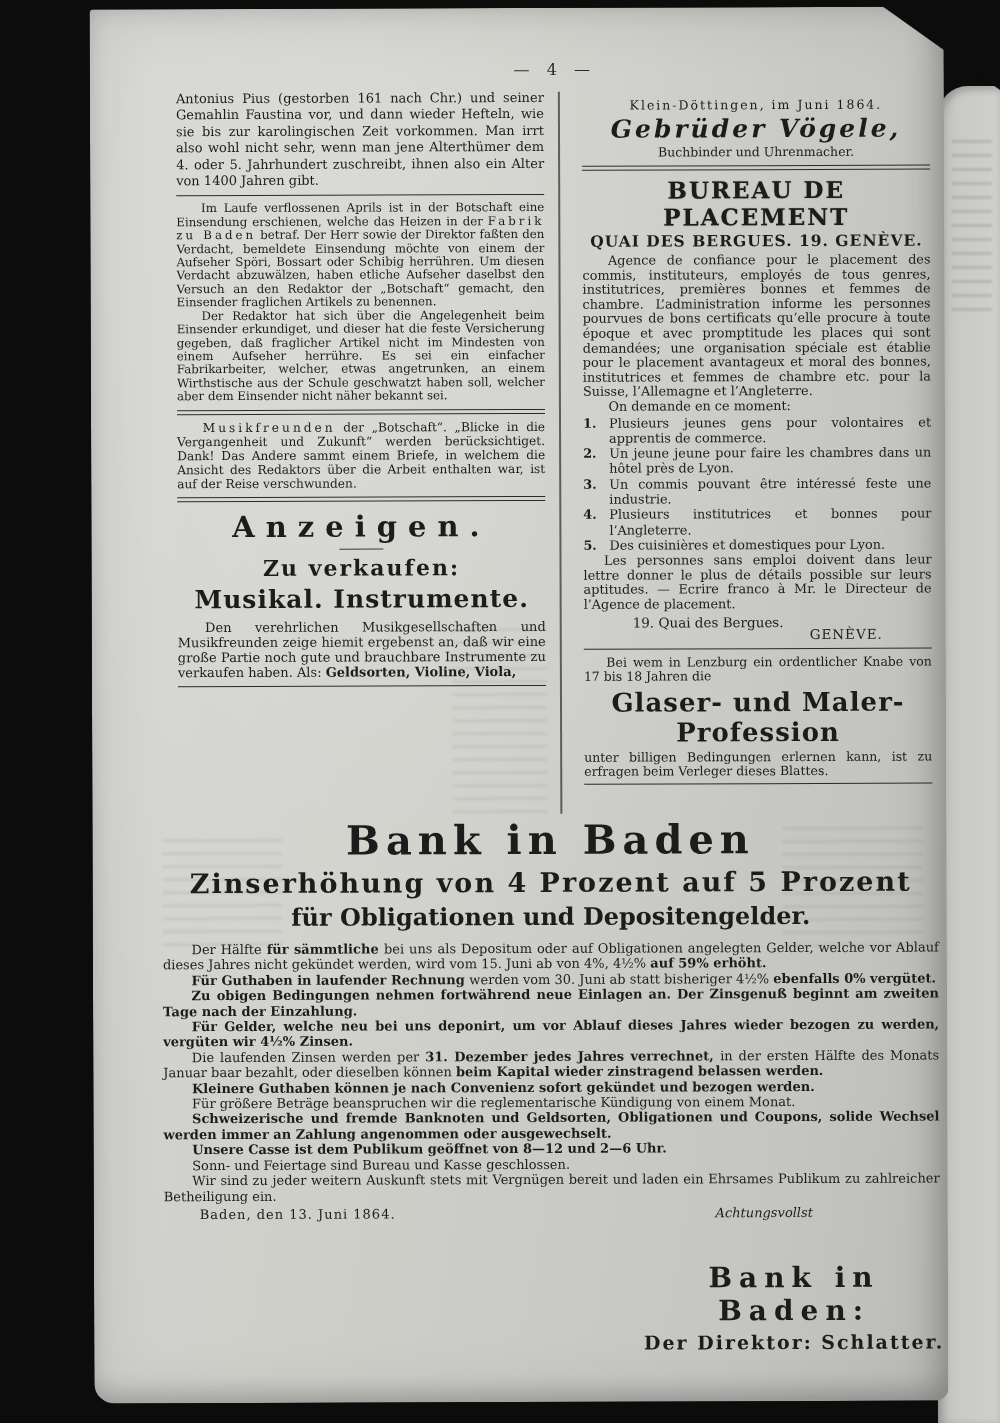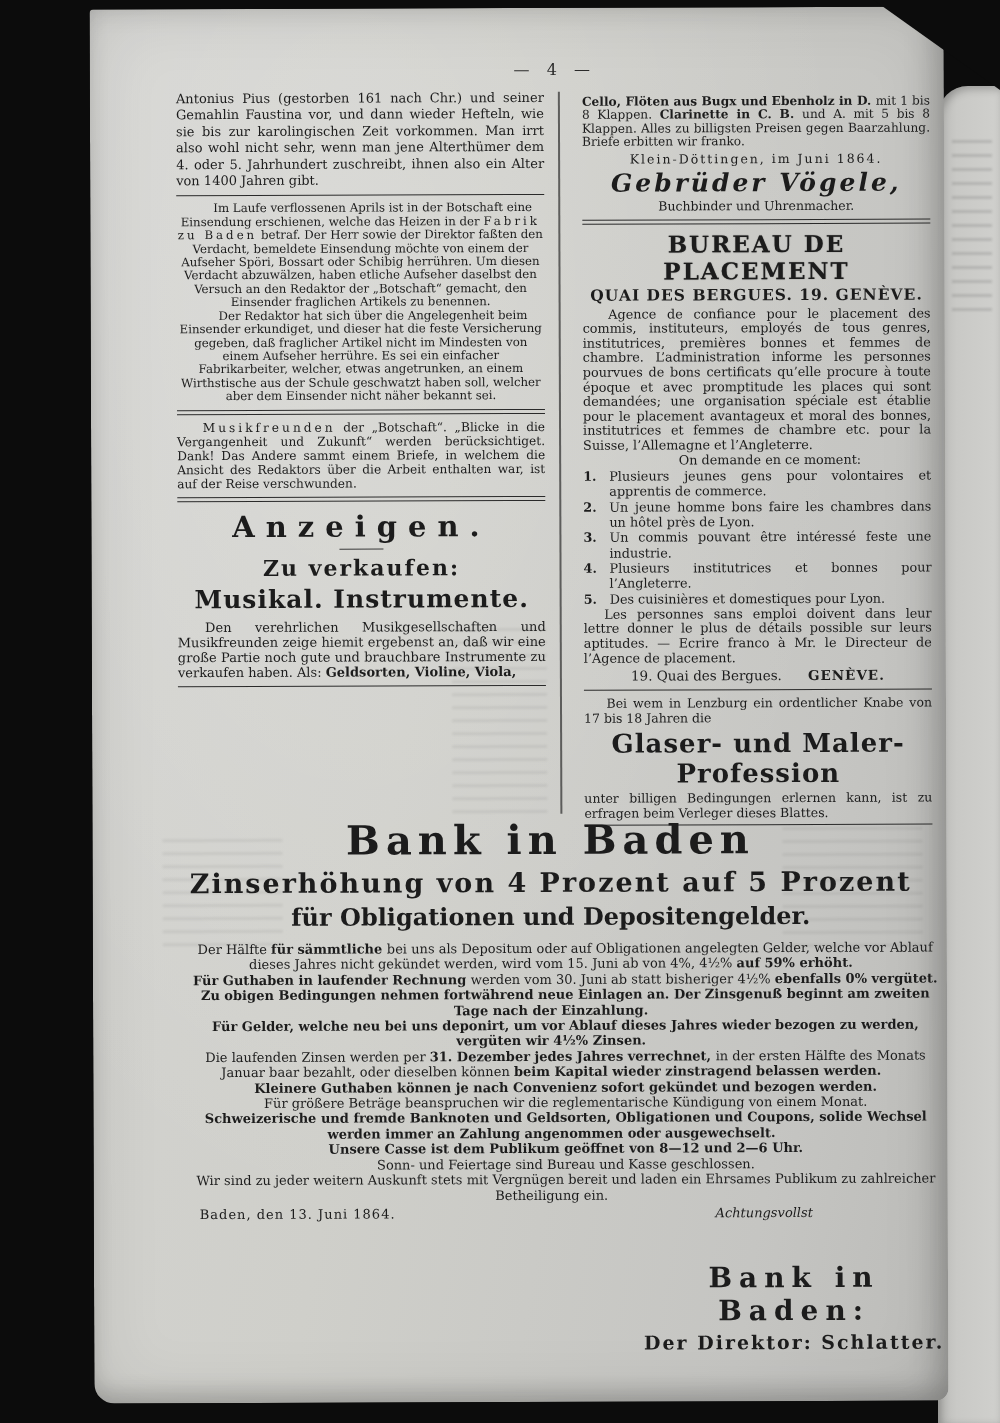--- a/index.html
+++ b/index.html
@@ -32,21 +32,21 @@
   }
   .corner-wedge{
     position:absolute;left:838px;top:0;width:162px;height:100px;z-index:3;
     background:#0c0c0c;
     clip-path:polygon(22% 0,100% 0,100% 90%);
   }
   .just{text-align:justify;}
   .ind p, p.ind{text-indent:2.1em;margin:0;}
   .b{font-weight:bold;}
   .sp{letter-spacing:3px;}
-  p{margin:0;text-align:center;}
+  p{margin:0;}
   
   .rule{border:0;border-top:1.6px solid #2a2a2a;margin:6px 0;}
   .rule-dbl{border:0;border-top:1.2px solid #2a2a2a;border-bottom:1.2px solid #2a2a2a;height:3px;margin:6px 0;}
   .rule-mini{border:0;border-top:1px solid #3a3a3a;width:44px;margin:5px auto;}
   .col-divider{position:absolute;left:468px;top:84px;width:2px;height:722px;background:rgba(30,30,30,.65);}
   
   .pageno{position:absolute;left:360px;top:52px;width:210px;text-align:center;
     font-size:16px;letter-spacing:6px;color:#2a2a2a;}
   
   .colL{position:absolute;left:86px;top:82px;width:368px;}
@@ -65,21 +65,21 @@
   .sub-gebrueder{font-size:12.5px;text-align:center;margin:1px 0 2px;}
   .h-bureau{font-size:23px;font-weight:bold;letter-spacing:2px;text-align:center;margin:3px 0 0;
     text-shadow:0 0 1px rgba(0,0,0,.6);}
   .h-quai{font-size:15.5px;font-weight:bold;text-align:center;letter-spacing:1px;margin:1px 0 3px;}
   .p-fr{font-size:12.8px;line-height:14.6px;}
   .fr-list{margin:1px 0;font-size:12.8px;line-height:15.3px;}
   .fr-item{display:flex;}
   .fr-item .num{width:16px;font-weight:bold;flex:0 0 auto;}
   .fr-item .body{flex:1;padding-left:10px;text-align:justify;}
   .addr-line{font-size:13.5px;margin:2px 0 2px;display:flex;justify-content:center;gap:26px;}
-  .addr-line .city{font-weight:bold;letter-spacing:1px;}
+  .addr-line .city{font-weight:normal;letter-spacing:1px;margin-top:12px;}
   .p-lenz{font-size:12.5px;line-height:14.5px;}
   .h-glaser{font-size:26px;font-weight:bold;text-align:center;letter-spacing:1px;margin:3px 0;}
   
   .bank{position:absolute;left:70px;top:800px;width:776px;}
   .h-bank-title{font-size:40px;font-weight:bold;text-align:center;letter-spacing:6px;margin:8px 0 4px;}
   .h-bank-sub1{font-size:27px;font-weight:bold;text-align:center;letter-spacing:2px;margin:2px 0;}
   .h-bank-sub2{font-size:24px;font-weight:bold;text-align:center;margin:4px 0 10px;}
   .bank-body{font-size:13px;line-height:15.4px;text-align:justify;}
   .bank-body p{text-indent:2.2em;margin:0;}
   .date-row{display:flex;margin-top:3px;font-size:13px;}
@@ -116,37 +116,36 @@
     <hr class="rule-dbl">
     <div class="h-anzeigen">Anzeigen.</div>
     <hr class="rule-mini">
     <div class="h-verkaufen">Zu verkaufen:</div>
     <div class="h-musikal">Musikal. Instrumente.</div>
     <p class="p-musikal just ind"><span>Den verehrlichen Musikgesellschaften und Musikfreunden zeige hiemit ergebenst an, daß wir eine große Partie noch gute und brauchbare Instrumente zu verkaufen haben. Als: </span><span class="b">Geldsorten, Violine, Viola,</span></p>
     <hr class="rule">
   </div>
 
   <div class="colR">
-    <p class="p-cello just"><span class="b">Cello, Flöten aus Bugx und Ebenholz in D. </span><span>mit 1 bis 8 Klappen. </span><span class="b">Clarinette in C. B. </span><span>und A. mit 5 bis 8 Klappen. Alles zu billigsten Preisen gegen Baarzahlung. Briefe erbitten wir franko.</span></p>
     <div class="line-klein">Klein-Döttingen, im Juni 1864.</div>
     <div class="h-gebrueder">Gebrüder Vögele,</div>
     <div class="sub-gebrueder">Buchbinder und Uhrenmacher.</div>
     <hr class="rule-dbl">
     <div class="h-bureau">BUREAU DE PLACEMENT</div>
     <div class="h-quai">QUAI DES BERGUES. 19. GENÈVE.</div>
     <p class="p-fr just ind" style="text-indent:2em;">Agence de confiance pour le placement des commis, instituteurs, employés de tous genres, institutrices, premières bonnes et femmes de chambre. L’administration informe les personnes pourvues de bons certificats qu’elle procure à toute époque et avec promptitude les places qui sont demandées; une organisation spéciale est établie pour le placement avantageux et moral des bonnes, institutrices et femmes de chambre etc. pour la Suisse, l’Allemagne et l’Angleterre.</p>
     <p class="p-fr" style="text-indent:2em;">On demande en ce moment:</p>
     <div class="fr-list">
       <div class="fr-item">
         <span class="num">1.</span>
         <span class="body">Plusieurs jeunes gens pour volontaires et apprentis de commerce.</span>
       </div>
       <div class="fr-item">
         <span class="num">2.</span>
-        <span class="body">Un jeune homme bons faire les chambres dans un hôtel près de Lyon.</span>
+        <span class="body">Un jeune jeune pour faire les chambres dans un hôtel près de Lyon.</span>
       </div>
       <div class="fr-item">
         <span class="num">3.</span>
         <span class="body">Un commis pouvant être intéressé feste une industrie.</span>
       </div>
       <div class="fr-item">
         <span class="num">4.</span>
         <span class="body">Plusieurs institutrices et bonnes pour l’Angleterre.</span>
       </div>
       <div class="fr-item">

